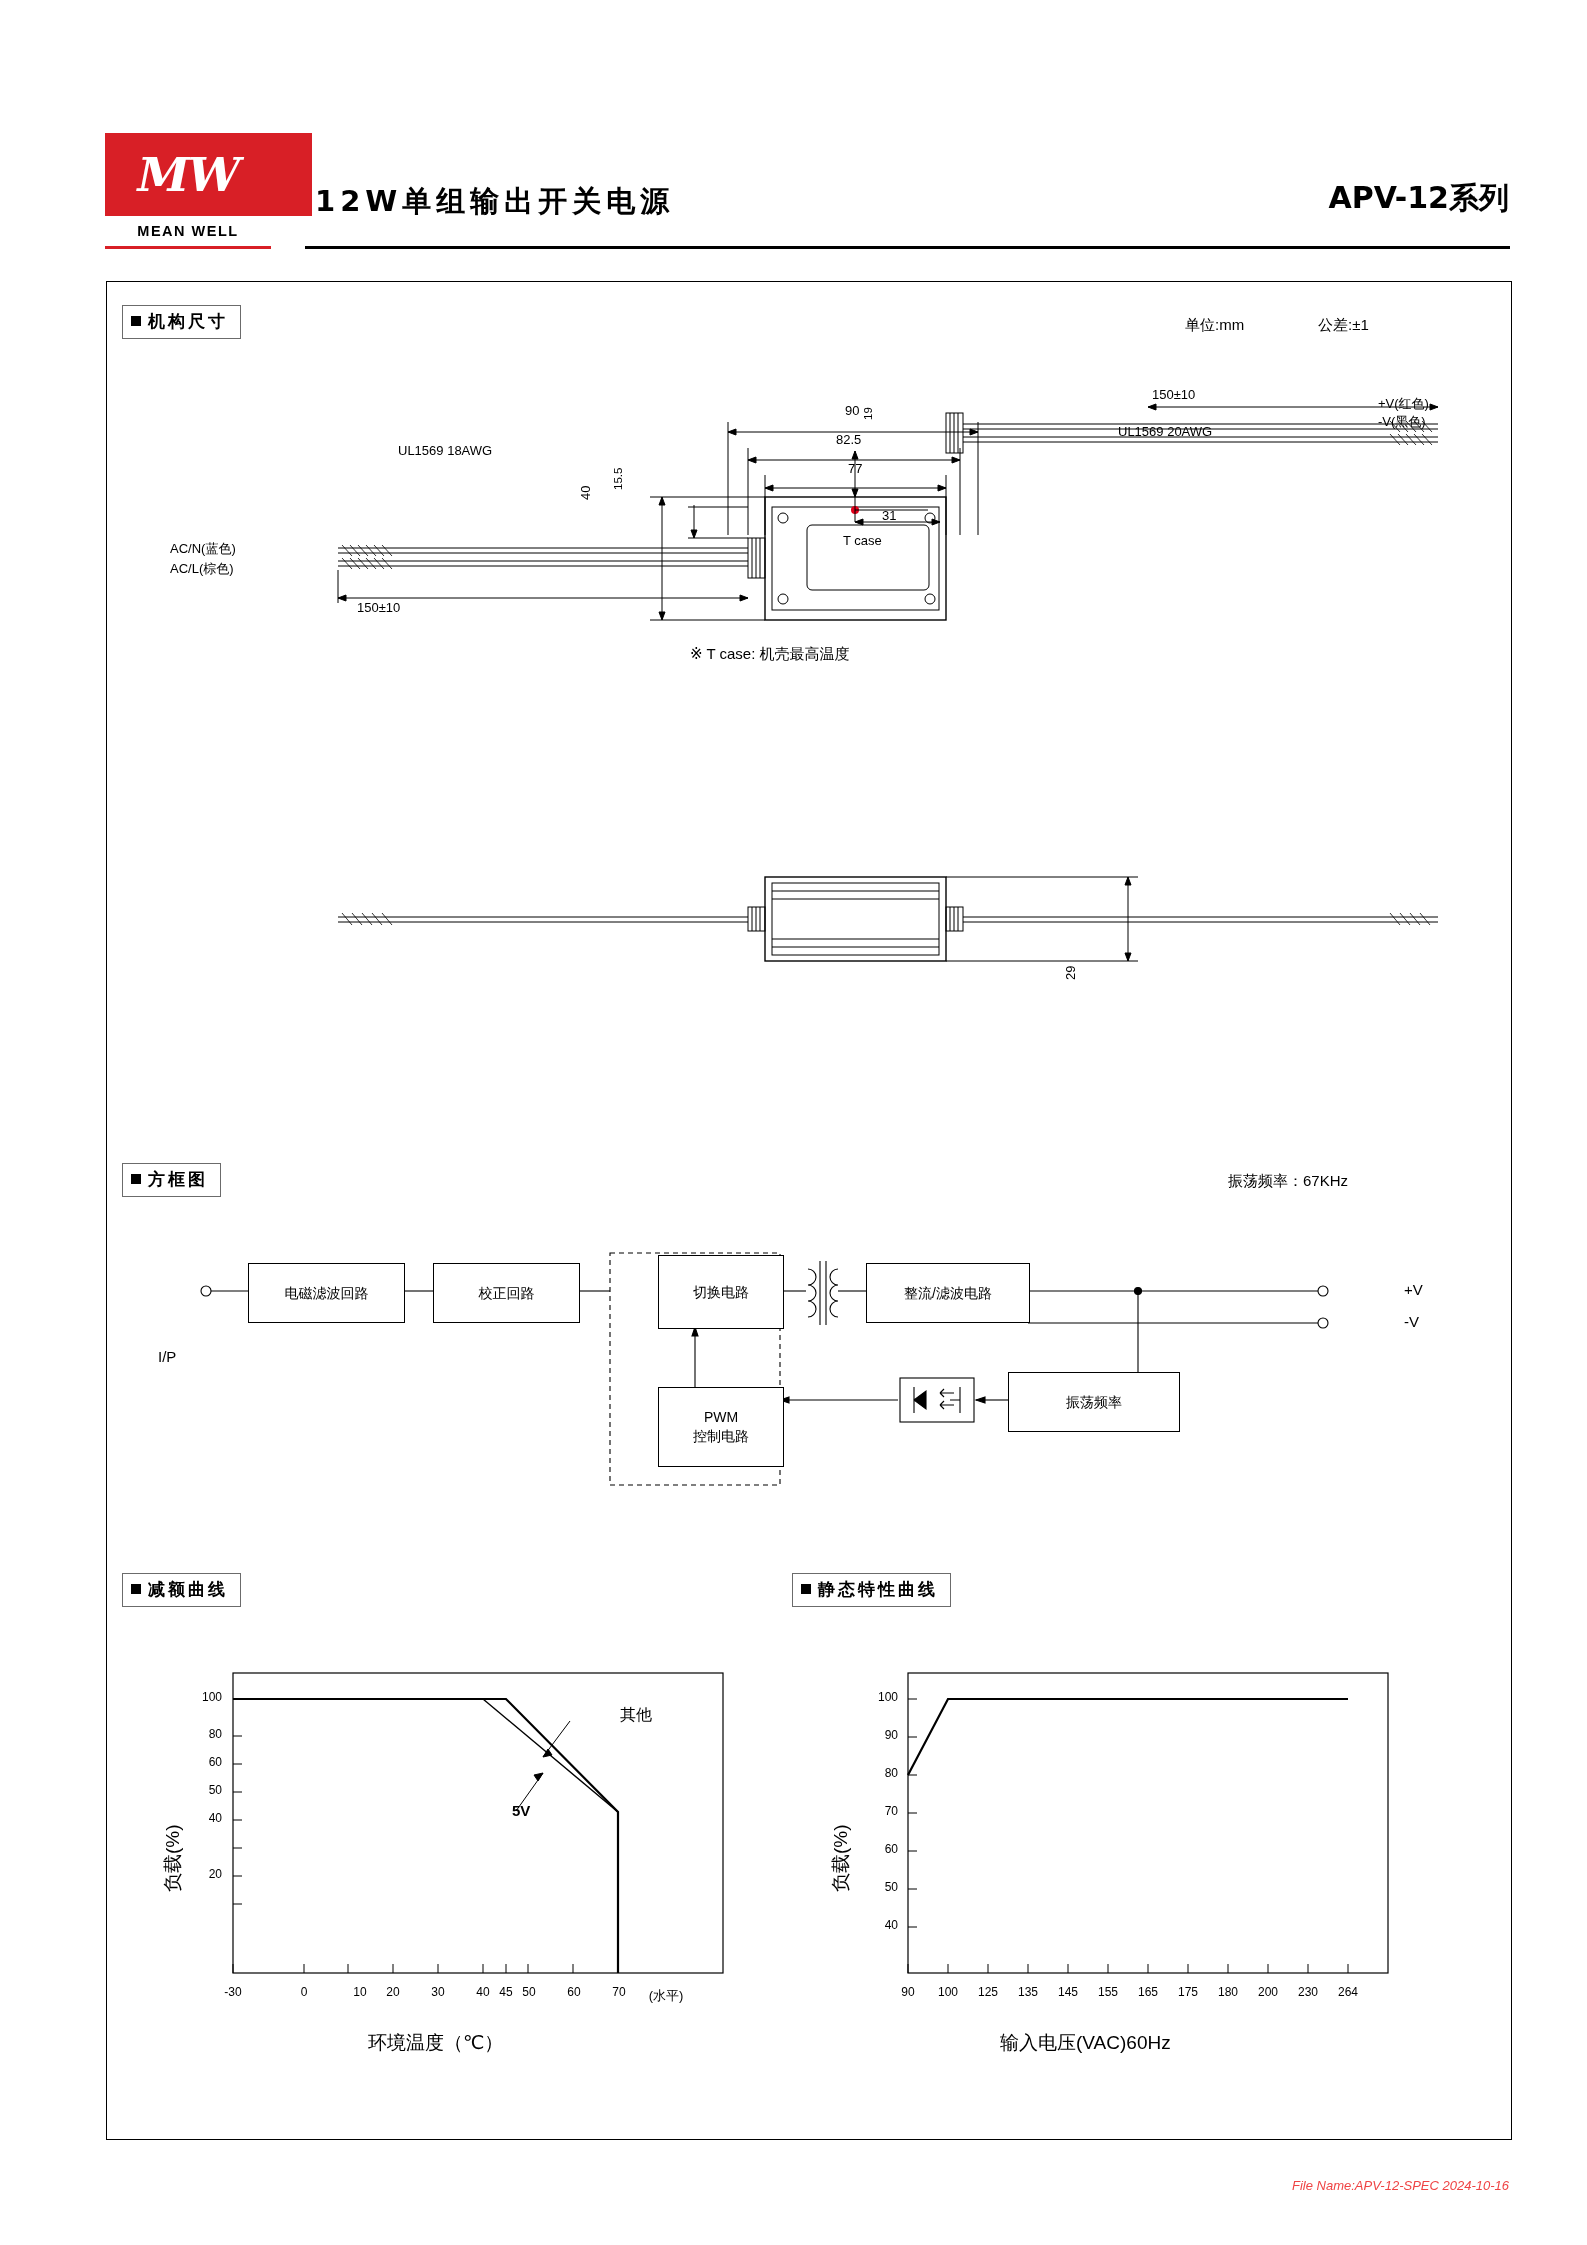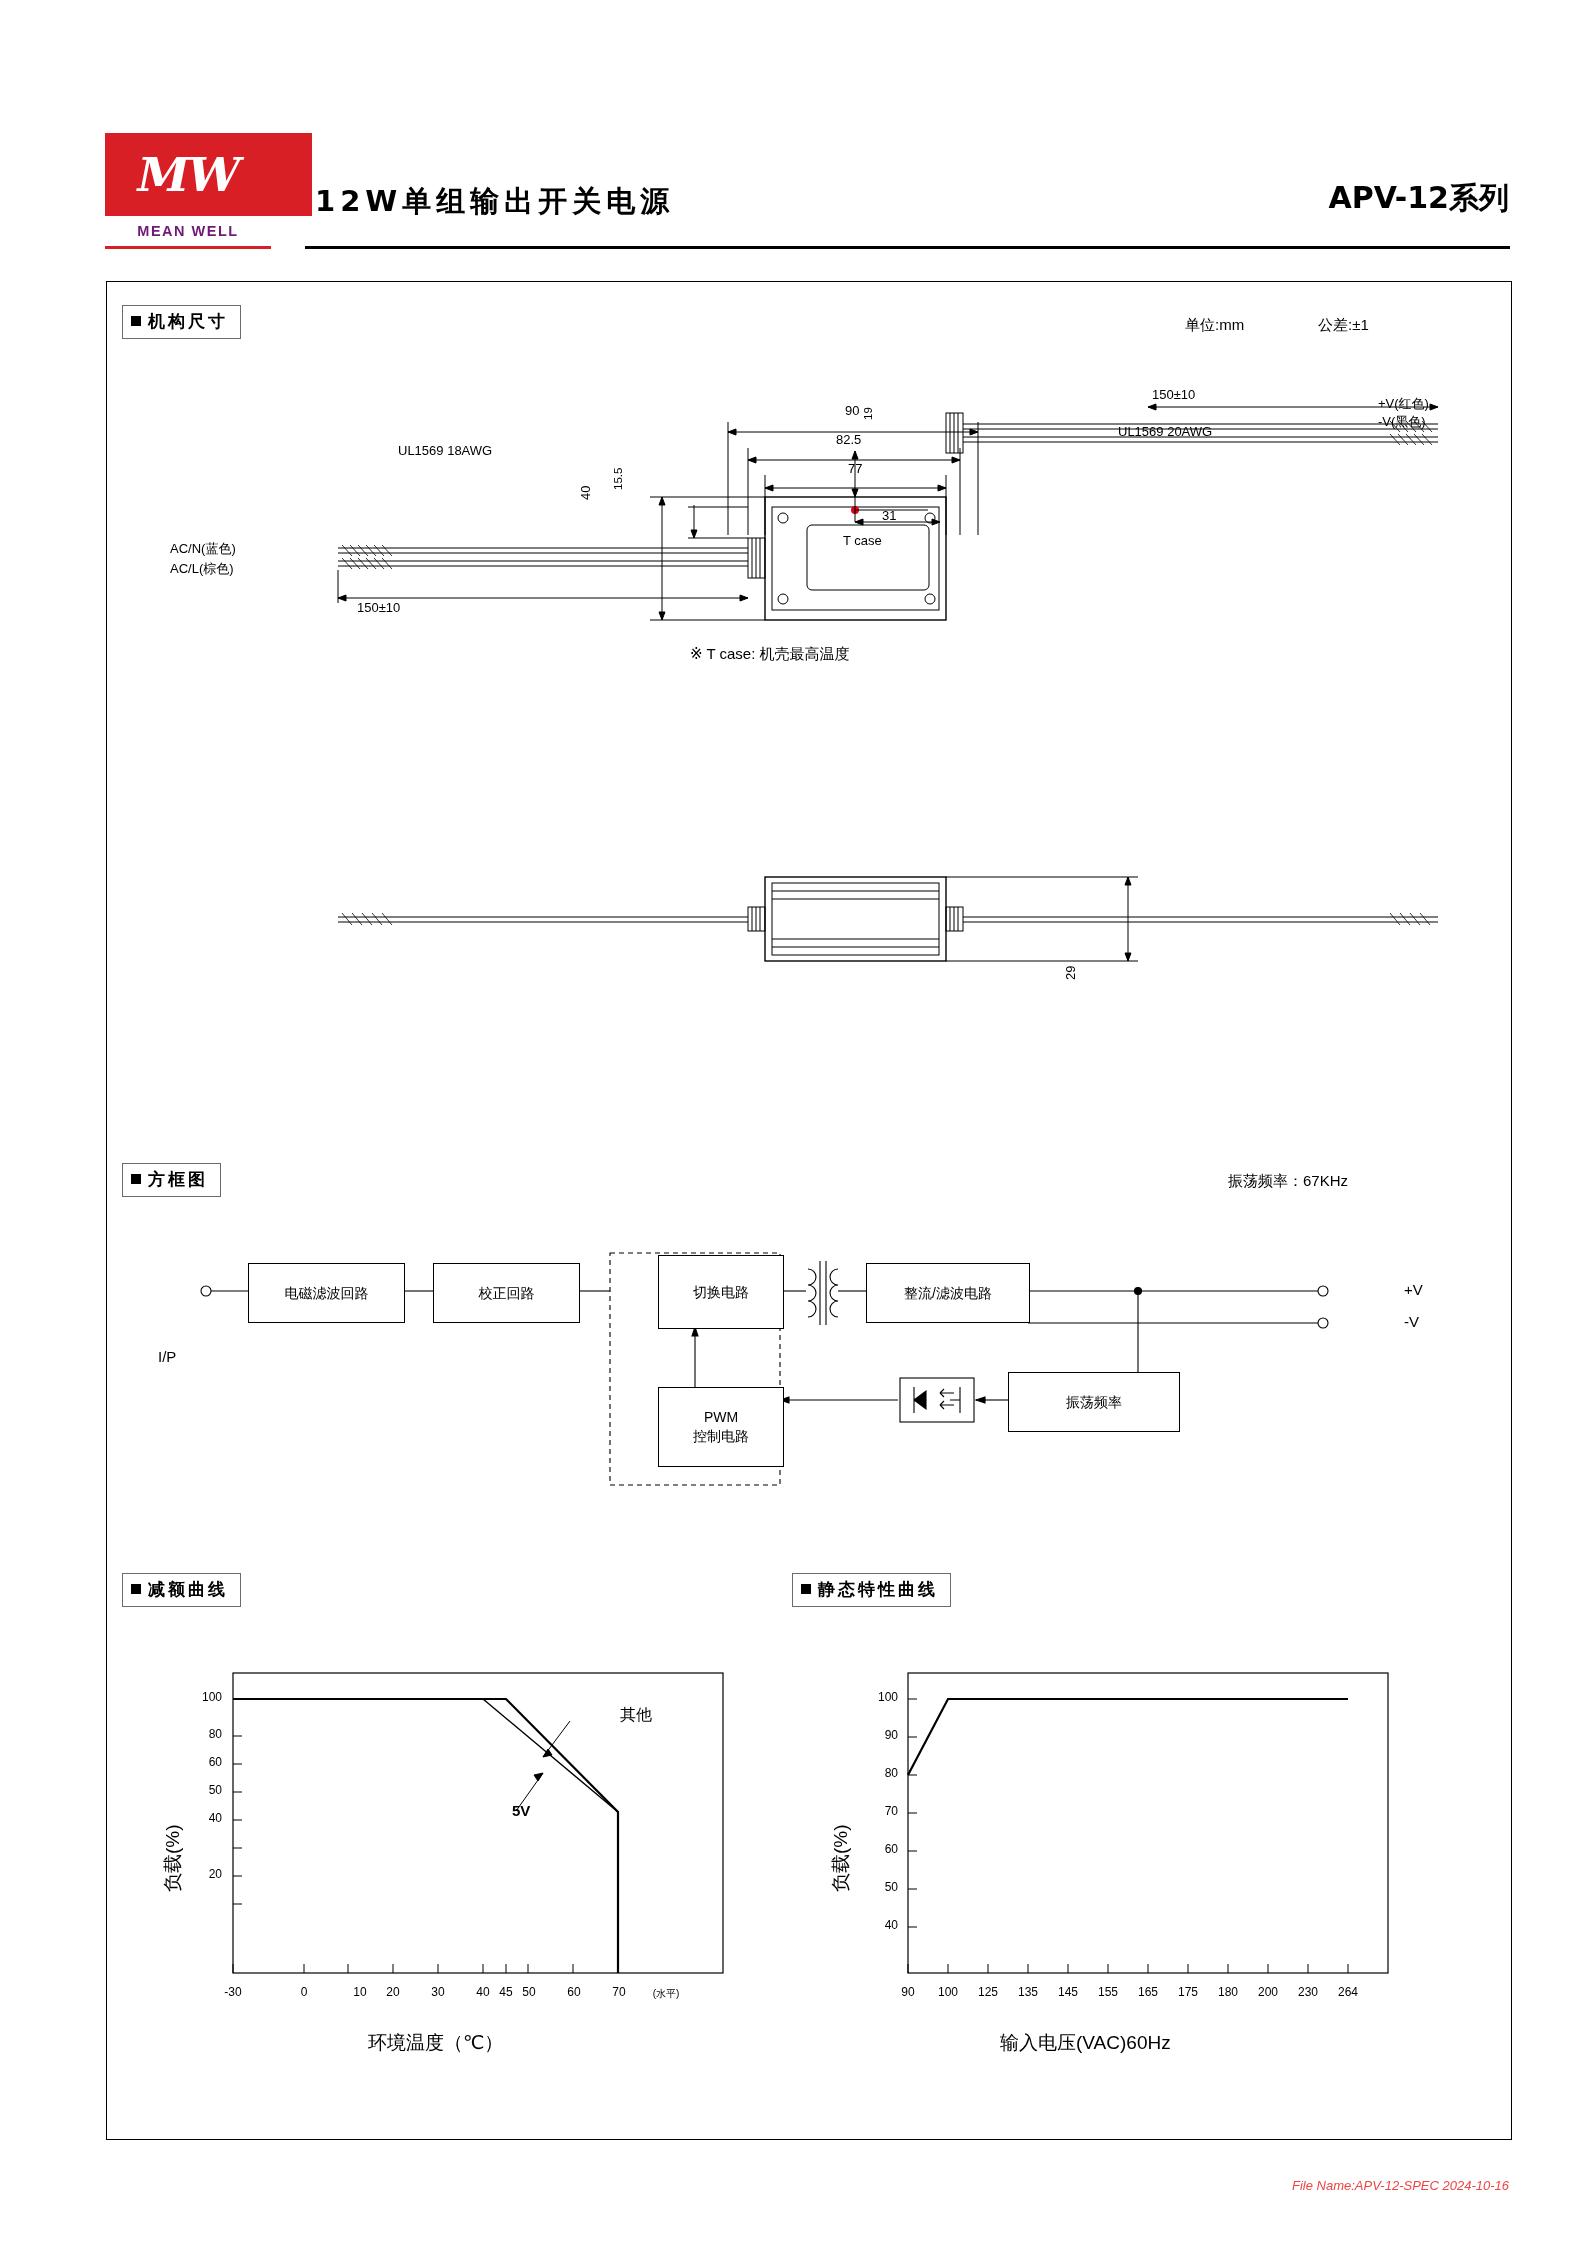--- a/index.html
+++ b/index.html
@@ -4,21 +4,21 @@
 <style>
   html,body{margin:0;padding:0;background:#fff;}
   body{width:1587px;height:2245px;position:relative;font-family:"Liberation Sans","DejaVu Sans",sans-serif;color:#000;}
   .page{position:absolute;left:0;top:0;width:1587px;height:2245px;}
 
   
   .logo{position:absolute;left:105px;top:133px;width:166px;height:115px;}
   .logo .mwbox{position:absolute;left:0;top:0;width:166px;height:83px;background:#d81f26;padding-left:41px;}
   .logo .mwtext{position:absolute;left:0;top:0;width:166px;height:83px;color:#fff;font-family:"DejaVu Serif",serif;
       font-style:italic;font-weight:bold;font-size:47px;text-align:center;line-height:83px;letter-spacing:-2px;}
-  .logo .mwname{position:absolute;left:0;top:83px;width:166px;height:32px;background:#fff;color:#701a75;
+  .logo .mwname{position:absolute;left:0;top:83px;width:166px;height:32px;background:#fff;color:#000000;
       font-size:14.5px;font-weight:bold;text-align:center;line-height:30px;letter-spacing:1.5px;}
   .logo-underline{position:absolute;left:105px;top:246px;width:166px;height:3px;background:#d81f26;}
 
   .htitle{position:absolute;left:315px;top:182px;font-size:29px;font-weight:bold;letter-spacing:5px;
       font-family:"DejaVu Sans","Liberation Sans",sans-serif;}
   .hmodel{position:absolute;right:78px;top:178px;font-size:30px;font-weight:bold;text-align:right;white-space:nowrap;
       font-family:"DejaVu Sans","Liberation Sans",sans-serif;}
   .hrule{position:absolute;left:305px;top:246px;width:1205px;height:3px;background:#000;}
 
   
@@ -381,21 +381,21 @@
   <div class="xtick" style="left:213px;top:1985px;width:40px;">-30</div>
   <div class="xtick" style="left:284px;top:1985px;width:40px;">0</div>
   <div class="xtick" style="left:340px;top:1985px;width:40px;">10</div>
   <div class="xtick" style="left:373px;top:1985px;width:40px;">20</div>
   <div class="xtick" style="left:418px;top:1985px;width:40px;">30</div>
   <div class="xtick" style="left:463px;top:1985px;width:40px;">40</div>
   <div class="xtick" style="left:486px;top:1985px;width:40px;">45</div>
   <div class="xtick" style="left:509px;top:1985px;width:40px;">50</div>
   <div class="xtick" style="left:554px;top:1985px;width:40px;">60</div>
   <div class="xtick" style="left:599px;top:1985px;width:40px;">70</div>
-  <div class="xtick" style="left:638px;top:1987px;width:56px;font-size:10px;">(水平)</div>
+  <div class="xtick" style="left:638px;top:1987px;width:56px;font-size:13px;">(水平)</div>
 
   <div class="chartnote" style="left:620px;top:1705px;font-weight:normal;font-size:16px;">其他</div>
   <div class="chartnote" style="left:512px;top:1802px;">5V</div>
 
   <div class="vaxtitle" style="left:160px;top:1892px;">负载(%)</div>
   <div class="axtitle" style="left:368px;top:2030px;">环境温度（℃）</div>
 
   <svg width="560" height="330" style="position:absolute;left:868px;top:1665px;">
     <g stroke="#000" fill="none">
       <rect x="40" y="8" width="480" height="300" stroke-width="1.2"></rect>

